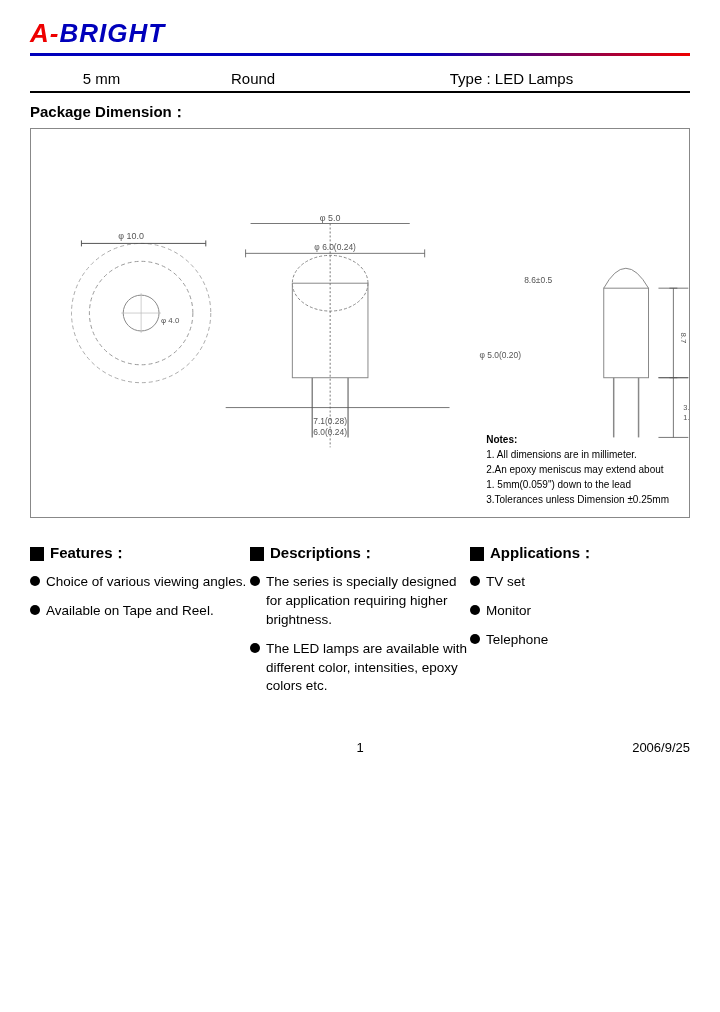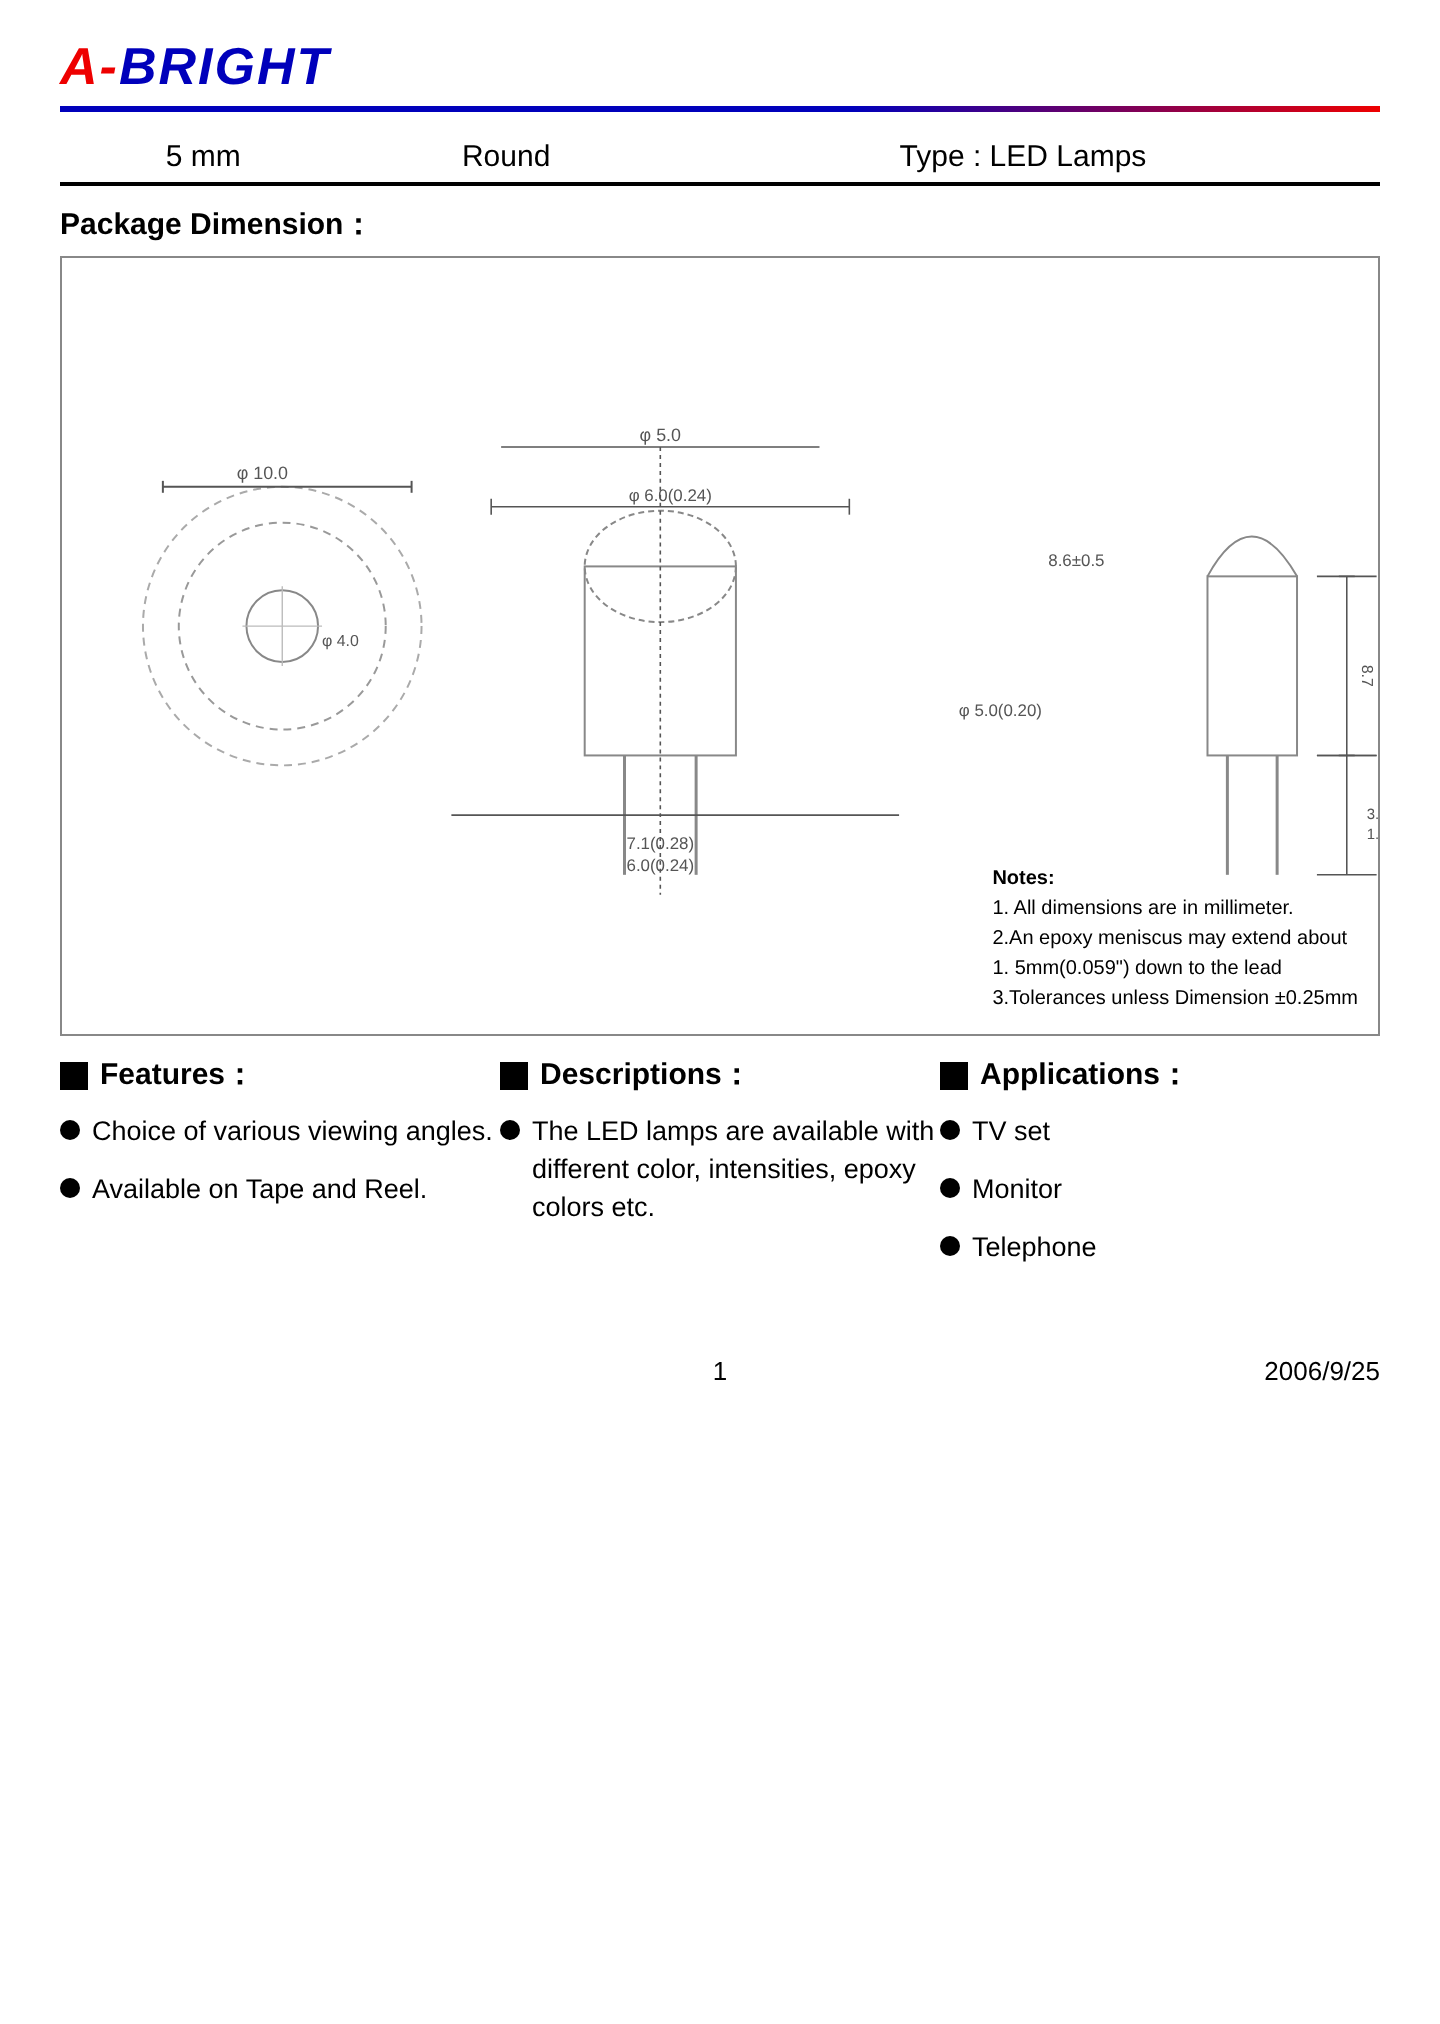--- a/index.html
+++ b/index.html
@@ -80,41 +80,42 @@
     
     .diagram-svg {
       width: 100%;
       height: 100%;
     }
 
     
     .notes-area {
       position: absolute;
       bottom: 10px;
-      right: 10px;
+      right: 20px;
       font-size: 10px;
       line-height: 1.5;
       color: #000;
     }
 
     
     .bottom-section {
       display: grid;
       grid-template-columns: 1fr 1fr 1fr;
       gap: 0;
       margin-top: 8px;
     }
 
     .col-header {
       display: flex;
       align-items: center;
       font-size: 15px;
       font-weight: bold;
       margin-bottom: 10px;
       gap: 6px;
+      margin-top: 16px;
     }
     .col-header .sq-bullet {
       width: 14px;
       height: 14px;
       background: #000;
       flex-shrink: 0;
       display: inline-block;
     }
 
     .bullet-item {
@@ -259,20 +260,24 @@
     </div>
   </div>
 
   <div>
     <div class="col-header">
       <span class="sq-bullet"></span>
       <span>Descriptions：</span>
     </div>
     <div class="bullet-item">
       <span class="circle-bullet"></span>
+      <span class="bullet-text">The series is specially designed for application requiring higher brightness.</span>
+    </div>
+    <div class="bullet-item">
+      <span class="circle-bullet"></span>
       <span class="bullet-text">The LED lamps are available with different color, intensities, epoxy colors etc.</span>
     </div>
   </div>
 
   <div>
     <div class="col-header">
       <span class="sq-bullet"></span>
       <span>Applications：</span>
     </div>
     <div class="bullet-item">

